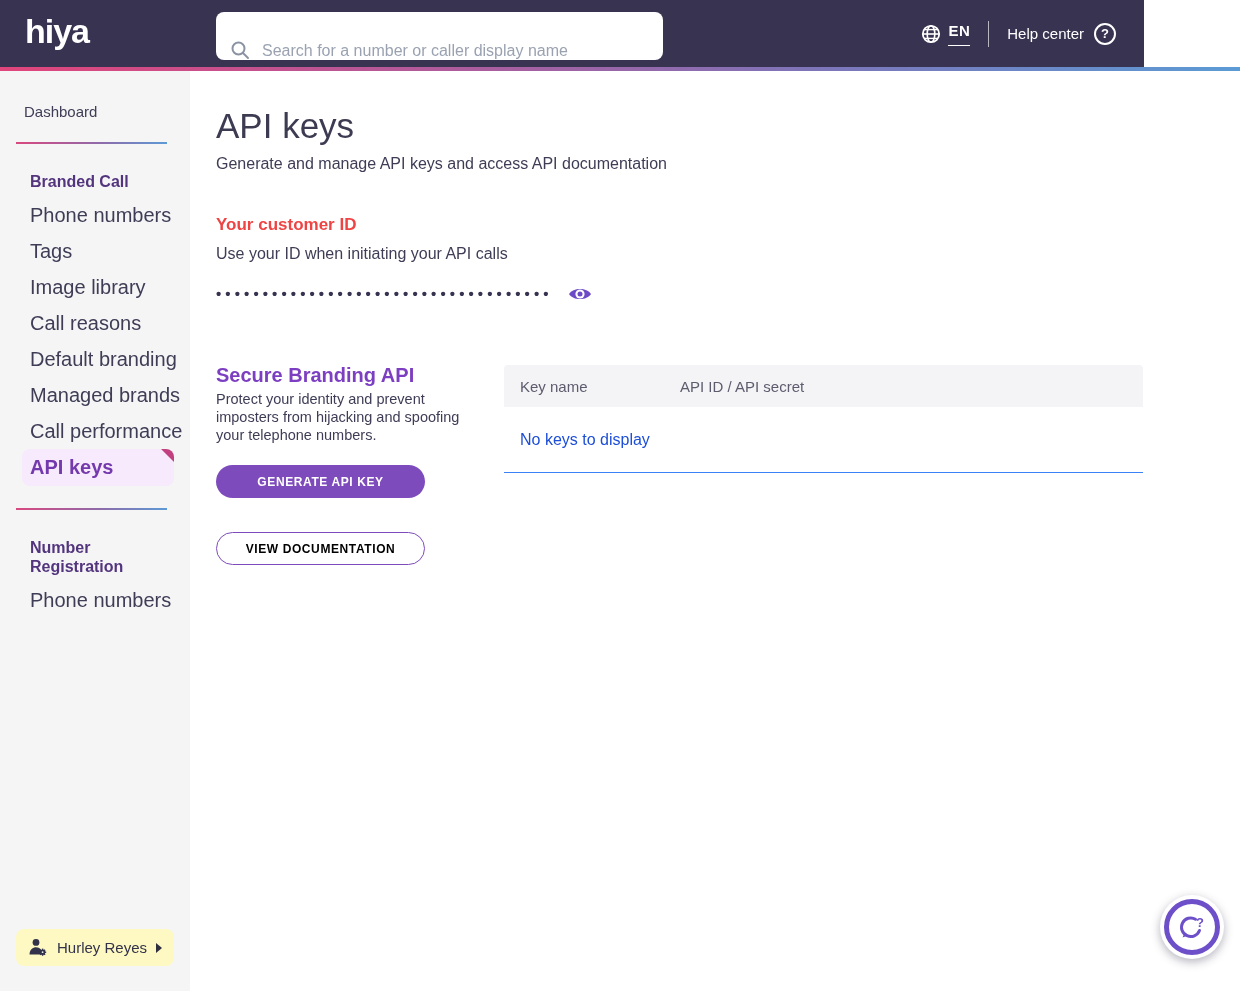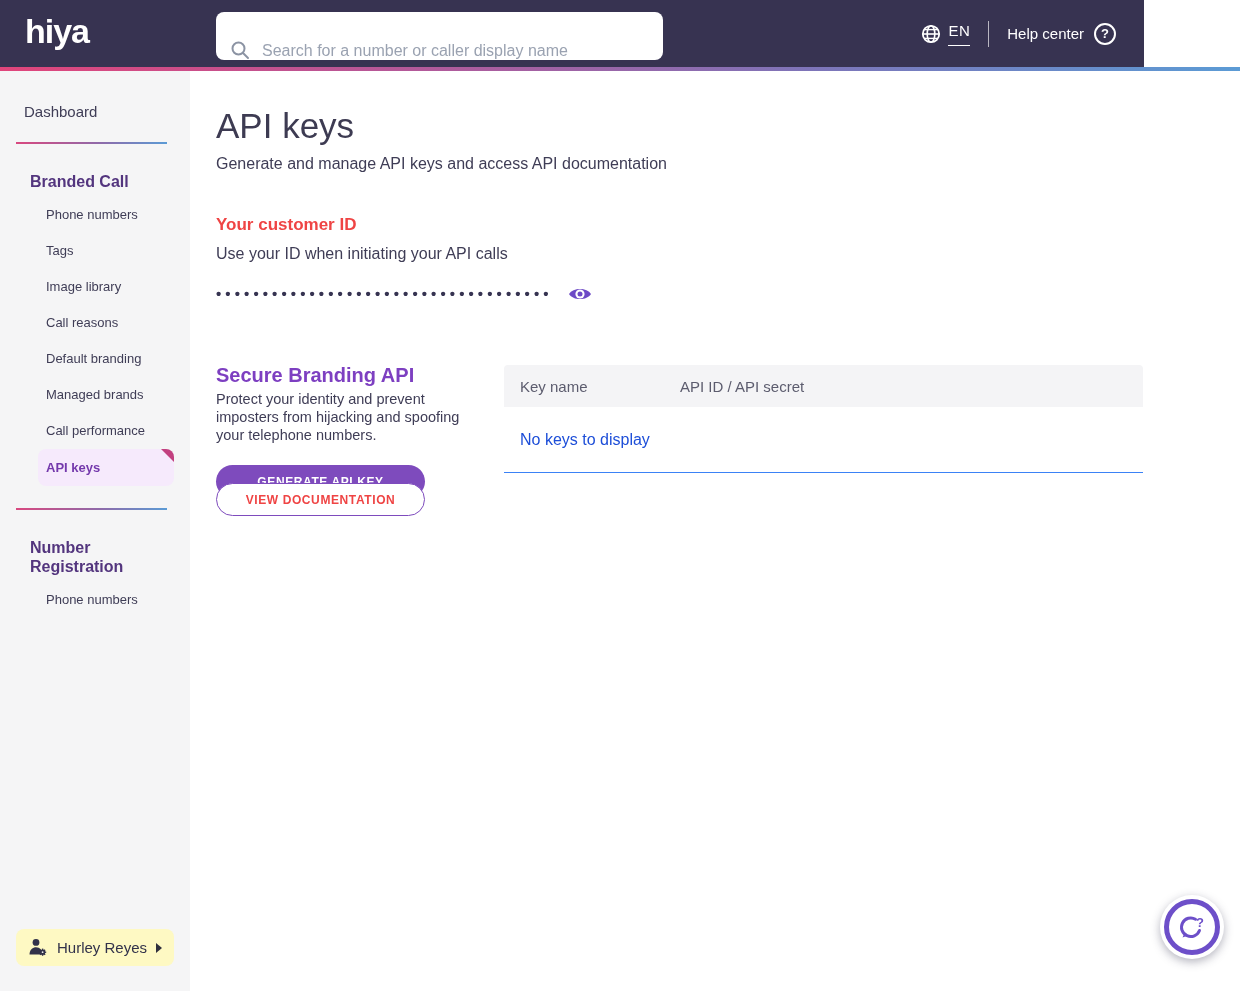--- a/index.html
+++ b/index.html
@@ -17,36 +17,36 @@
   .search-wrap { position:absolute; left:216px; top:12px; width:447px; height:48px; background:#ffffff;
     border-radius:8px; display:flex; align-items:flex-end; padding:0 14px; }
   .search-wrap svg { flex:0 0 auto; margin-right:12px; }
   .search-input { border:none; outline:none; flex:1; font-size:16px; color:#3f3d56;
     font-family:"Liberation Sans","DejaVu Sans",sans-serif; background:transparent; }
   .search-input::placeholder { color:#9aa2b1; }
 
   .nav-right { position:absolute; right:28px; top:0; height:67px; display:flex; align-items:center;
     color:#ffffff; font-size:15px; }
   .lang { display:flex; align-items:center; cursor:pointer; }
-  .lang-label { margin-left:7px; padding-bottom:6px; border-bottom:1.5px solid #ffffff; letter-spacing:0.5px; }
+  .lang-label { margin-left:7px; padding-bottom:6px; border-bottom:1.5px solid #ffffff; letter-spacing:0.5px;font-weight:bold; }
   .nav-sep { width:1px; height:26px; background:rgba(255,255,255,0.65); margin:0 18px; }
   .help { display:flex; align-items:center; cursor:pointer; }
   .help-label { margin-right:10px; }
   .q-circle { width:22px; height:22px; border:2px solid #ffffff; border-radius:50%;
     display:flex; align-items:center; justify-content:center; font-size:13px; font-weight:bold; }
 
   
   .sidebar { position:absolute; top:71px; left:0; width:190px; height:920px; background:#f5f5f6; }
   .dash-item { margin:32px 0 0 24px; font-size:15px; color:#3f3d56; cursor:pointer; }
   .divider { height:2px; margin:22px 23px 0 16px;
     background:linear-gradient(90deg,#d9487f 0%,#8f6aa9 55%,#5b9bd5 100%); }
   .section-title { margin:28px 0 6px 30px; font-size:16px; font-weight:bold; color:#53357e; line-height:19px; }
   .section-title.wrap { width:110px; }
-  .nav-item { position:relative; height:36px; line-height:36px; margin:0 16px 0 38px; padding-left:8px;
-    font-size:13px; color:#3f3d56; border-radius:8px; cursor:pointer; white-space:nowrap; }
+  .nav-item { position:relative; height:36px; line-height:36px; margin:0 16px 0 22px; padding-left:8px;
+    font-size:20px; color:#3f3d56; border-radius:8px; cursor:pointer; white-space:nowrap; }
   .nav-item.active { background:#f6eafc; color:#7439ac; font-weight:bold; overflow:hidden; height:37px; line-height:37px; }
   .nav-item.active::after { content:""; position:absolute; top:0; right:0; width:0; height:0;
     border-top:13px solid #c2407f; border-left:13px solid transparent; }
 
   .user-chip { position:absolute; left:16px; bottom:25px; width:158px; height:37px; background:#fef9c3;
     border-radius:8px; display:flex; align-items:center; padding:0 12px; cursor:pointer; }
   .user-name { margin-left:9px; font-size:15px; color:#32324a; }
   .caret-right { margin-left:auto; width:0; height:0; border-left:6px solid #2f2f3d;
     border-top:5px solid transparent; border-bottom:5px solid transparent; }
 
@@ -61,21 +61,21 @@
   .eye-btn { margin-left:14px; width:26px; height:26px; border:none; background:transparent; cursor:pointer;
     display:flex; align-items:center; justify-content:center; padding:0; }
 
   .sb-heading { position:absolute; left:216px; top:364px; font-size:20px; font-weight:bold; color:#7d3fc1; }
   .sb-desc { position:absolute; left:216px; top:390px; width:252px; font-size:14.5px; line-height:18px; color:#3f3d56; }
 
   .btn { position:absolute; left:216px; width:209px; height:33px; border-radius:17px; font-size:12px;
     font-weight:bold; letter-spacing:0.6px; cursor:pointer;
     font-family:"Liberation Sans","DejaVu Sans",sans-serif; }
   .btn-primary { top:465px; background:#7e4bbd; color:#ffffff; border:none; }
-  .btn-secondary { top:483px; background:#ffffff; color:#ef4444; border:1.5px solid #7e4bbd; }
+  .btn-secondary { top:532px; background:#ffffff; color:#000000; border:1.5px solid #7e4bbd; }
 
   .keys-table { position:absolute; left:504px; top:365px; width:639px; }
   .kt-header { height:42px; background:#f4f4f6; border-radius:4px 4px 0 0; display:flex; align-items:center;
     font-size:15px; color:#5c5c6e; }
   .kt-col1 { padding-left:16px; width:176px; }
   .kt-empty { height:66px; display:flex; align-items:center; padding-left:16px; font-size:16px;
     color:#1d4ed8; border-bottom:1px solid #3b82f6; }
 
   
   .chat-fab { position:absolute; left:1160px; top:895px; width:64px; height:64px; background:#ffffff;

